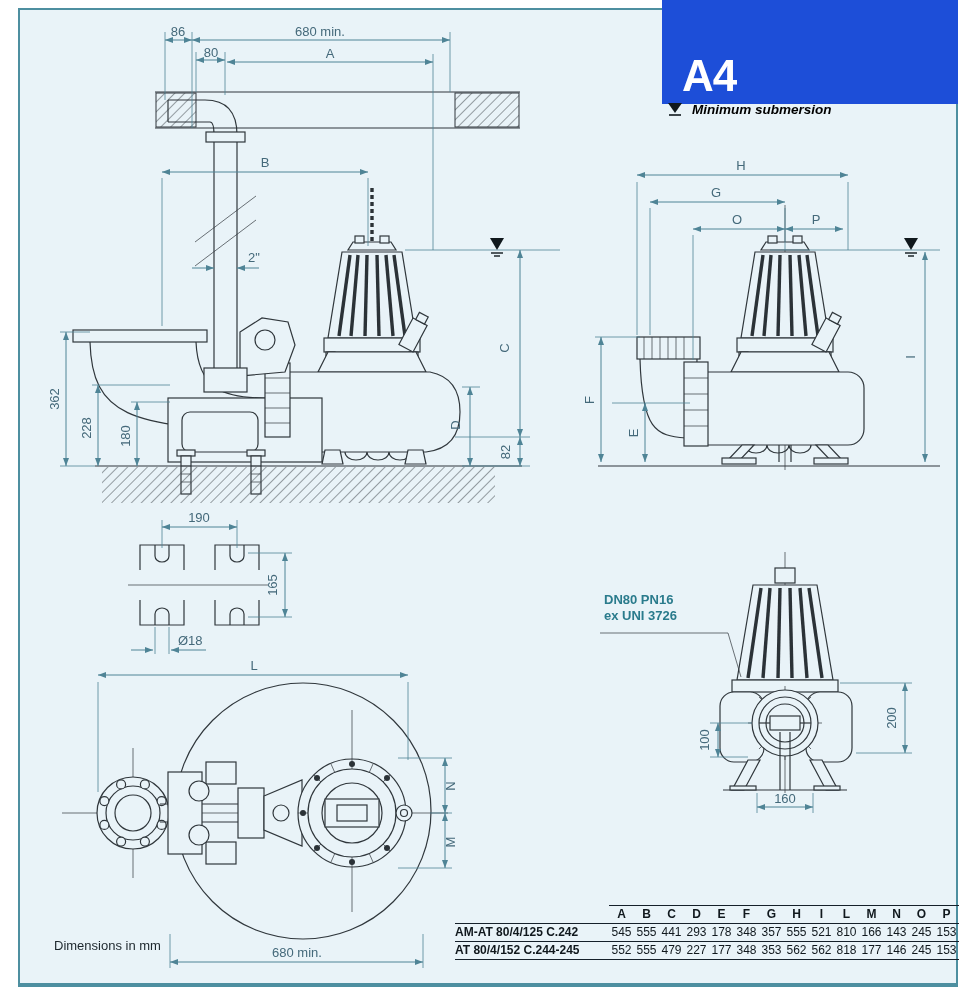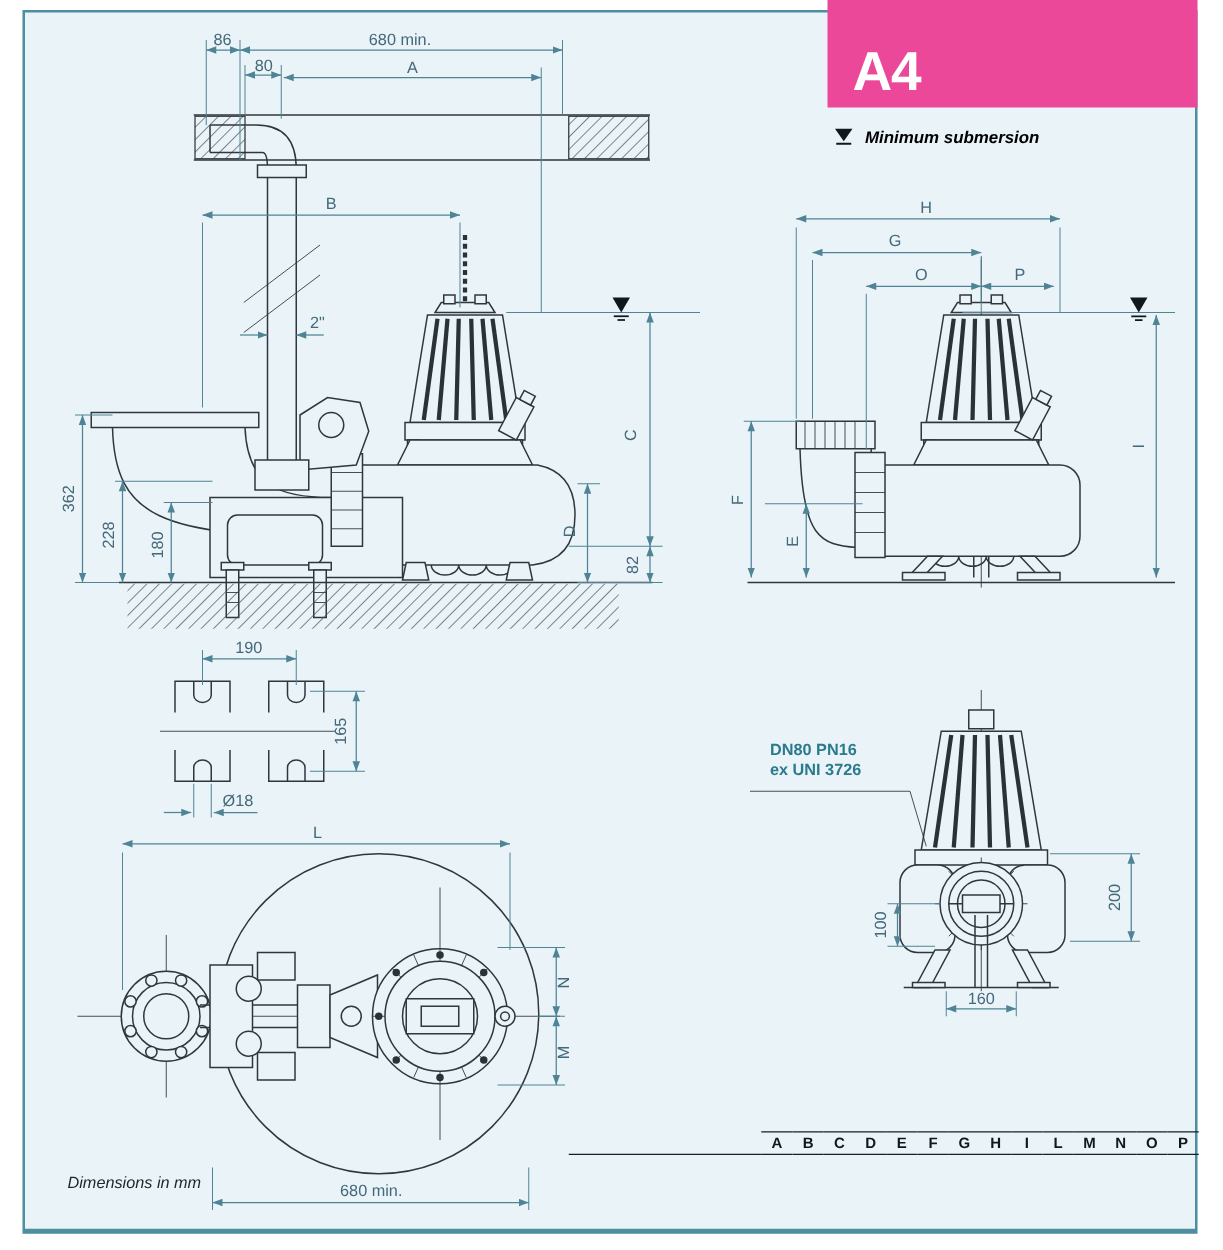--- a/index.html
+++ b/index.html
@@ -1,28 +1,28 @@
 <!DOCTYPE html>
 <html><head>
 <meta charset="utf-8">
 <style>
   html,body{margin:0;padding:0;background:#ffffff;width:978px;height:1000px;overflow:hidden;
             font-family:"Liberation Sans",sans-serif;}
   #stage{position:relative;width:978px;height:1000px;background:#ffffff;}
   #panel{position:absolute;left:18px;top:8px;width:936px;height:973px;
          background:#e9f3f8;border:2px solid #4d8fa0;border-bottom-width:4px;}
-  #code-box{position:absolute;left:662px;top:0;width:296px;height:86px;background:#ec4899;
+  #code-box{position:absolute;left:662px;top:0;width:296px;height:104px;background:#1d4ed8;
             display:flex;align-items:flex-end;}
   #code-box span{color:#ffffff;font-size:44px;font-weight:800;letter-spacing:-1px;
                  padding:0 0 6px 20px;line-height:1;}
   #legend{position:absolute;left:666px;top:101px;display:flex;align-items:center;gap:8px;}
   #legend .txt{font-size:13.5px;font-style:italic;font-weight:600;color:#000000;}
-  #footnote{position:absolute;left:54px;top:938px;font-size:13px;font-style:italic;color:#1c262c;}
+  #footnote{position:absolute;left:54px;top:938px;font-size:13px;color:#1c262c;}
   #callout{position:absolute;left:604px;top:592px;font-size:13px;font-weight:700;
-           color:#2a7b8c;line-height:1.25;margin-left:12px;}
+           color:#2a7b8c;line-height:1.25;}
   
   #dims-table{position:absolute;left:455px;top:905px;}
   #dims-table table{border-collapse:collapse;color:#10181d;}
   #dims-table th,#dims-table td{padding:1px 0;font-size:12px;line-height:15px;}
   #dims-table th.model{width:150px;text-align:left;font-weight:700;white-space:nowrap;padding-right:4px;}
   #dims-table th.val{width:25px;text-align:center;font-weight:700;border-top:1.5px solid #15202a;}
   #dims-table td{width:25px;text-align:center;}
   #dims-table thead th{border-bottom:1.5px solid #15202a;}
   #dims-table tbody th,#dims-table tbody td{border-bottom:1.5px solid #15202a;}
   
@@ -446,18 +446,52 @@
           <th class="val">H</th>
           <th class="val">I</th>
           <th class="val">L</th>
           <th class="val">M</th>
           <th class="val">N</th>
           <th class="val">O</th>
           <th class="val">P</th>
         </tr>
       </thead>
       <tbody>
+        <tr>
+          <th class="model">AM-AT 80/4/125 C.242</th>
+          <td>545</td>
+          <td>555</td>
+          <td>441</td>
+          <td>293</td>
+          <td>178</td>
+          <td>348</td>
+          <td>357</td>
+          <td>555</td>
+          <td>521</td>
+          <td>810</td>
+          <td>166</td>
+          <td>143</td>
+          <td>245</td>
+          <td>153</td>
+        </tr>
+        <tr>
+          <th class="model">AT 80/4/152 C.244-245</th>
+          <td>552</td>
+          <td>555</td>
+          <td>479</td>
+          <td>227</td>
+          <td>177</td>
+          <td>348</td>
+          <td>353</td>
+          <td>562</td>
+          <td>562</td>
+          <td>818</td>
+          <td>177</td>
+          <td>146</td>
+          <td>245</td>
+          <td>153</td>
+        </tr>
       </tbody>
     </table>
   </div>
 
   <div id="footnote">Dimensions in mm</div>
 </div>
 
 </body></html>

